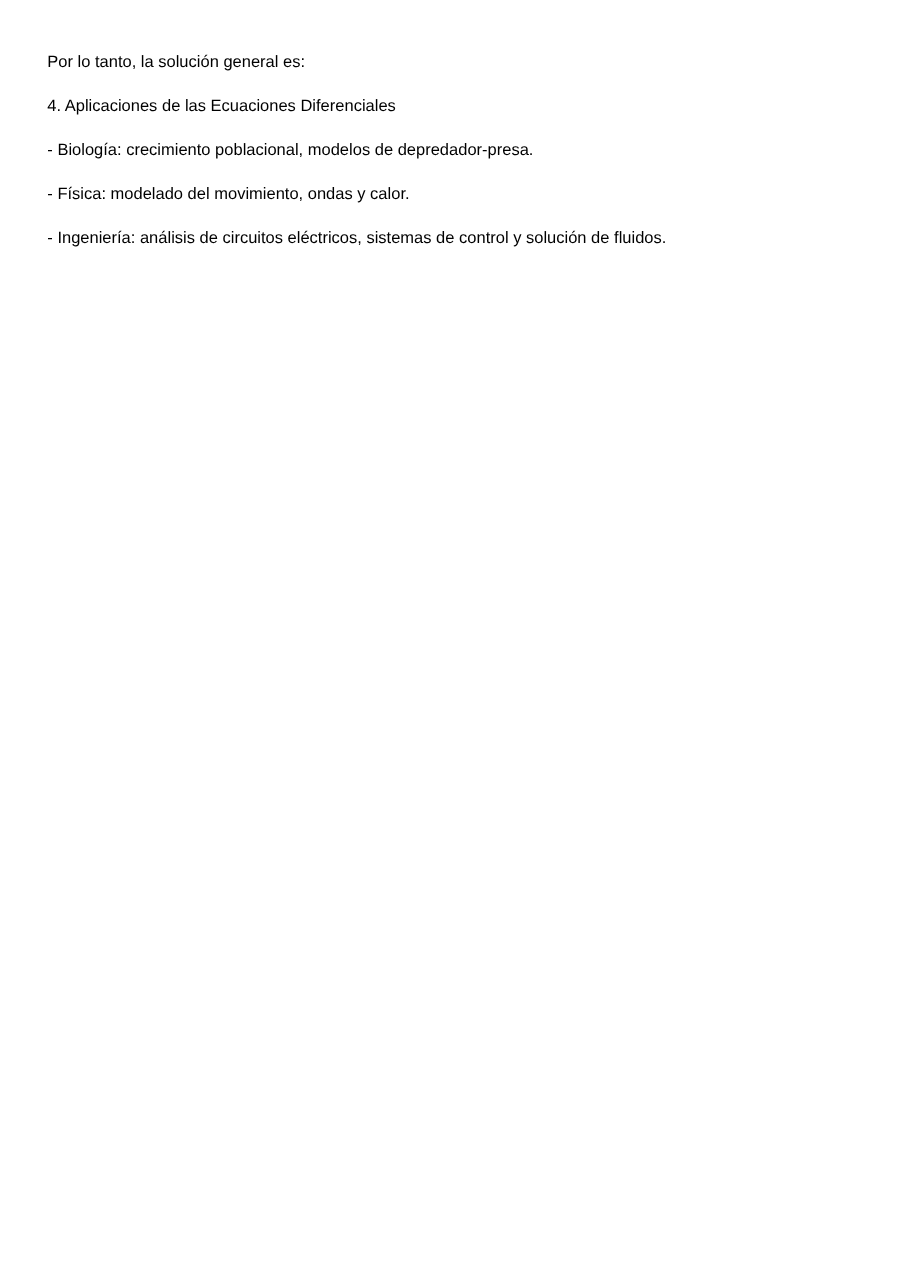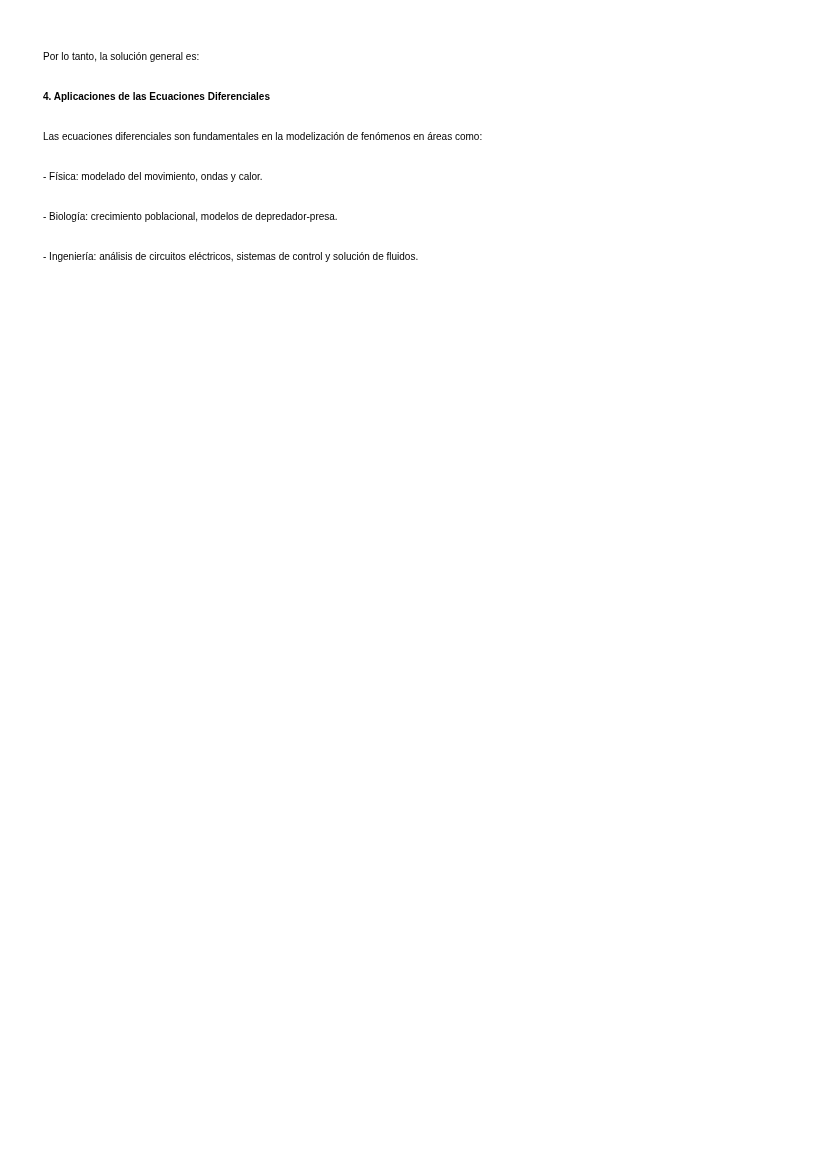--- a/index.html
+++ b/index.html
@@ -17,36 +17,35 @@
     font-family: "Liberation Sans", "DejaVu Sans", sans-serif;
     color: #000000;
   }
   .content {
     position: absolute;
     top: 47px;
     left: 43px;
     right: 25px;
   }
   .para {
-    font-size: 10px;
+    font-size: 15px;
     line-height: 20px;
     margin: 0 0 20px 0;
     font-weight: normal;
     white-space: nowrap;
     letter-spacing: 0;
   }
   .para.bold {
-    font-weight: bold;
+    font-weight: normal;
   }
 </style>
 </head>
 <body>
 
 <div class="page">
   <div class="content">
     <p class="para">Por lo tanto, la solución general es:</p>
     <p class="para bold">4. Aplicaciones de las Ecuaciones Diferenciales</p>
-    <p class="para">Las ecuaciones diferenciales son fundamentales en la modelización de fenómenos en áreas como:</p>
+    <p class="para">- Biología: crecimiento poblacional, modelos de depredador-presa.</p>
     <p class="para">- Física: modelado del movimiento, ondas y calor.</p>
-    <p class="para">- Biología: crecimiento poblacional, modelos de depredador-presa.</p>
     <p class="para">- Ingeniería: análisis de circuitos eléctricos, sistemas de control y solución de fluidos.</p>
   </div>
 </div>
 
 </body></html>

